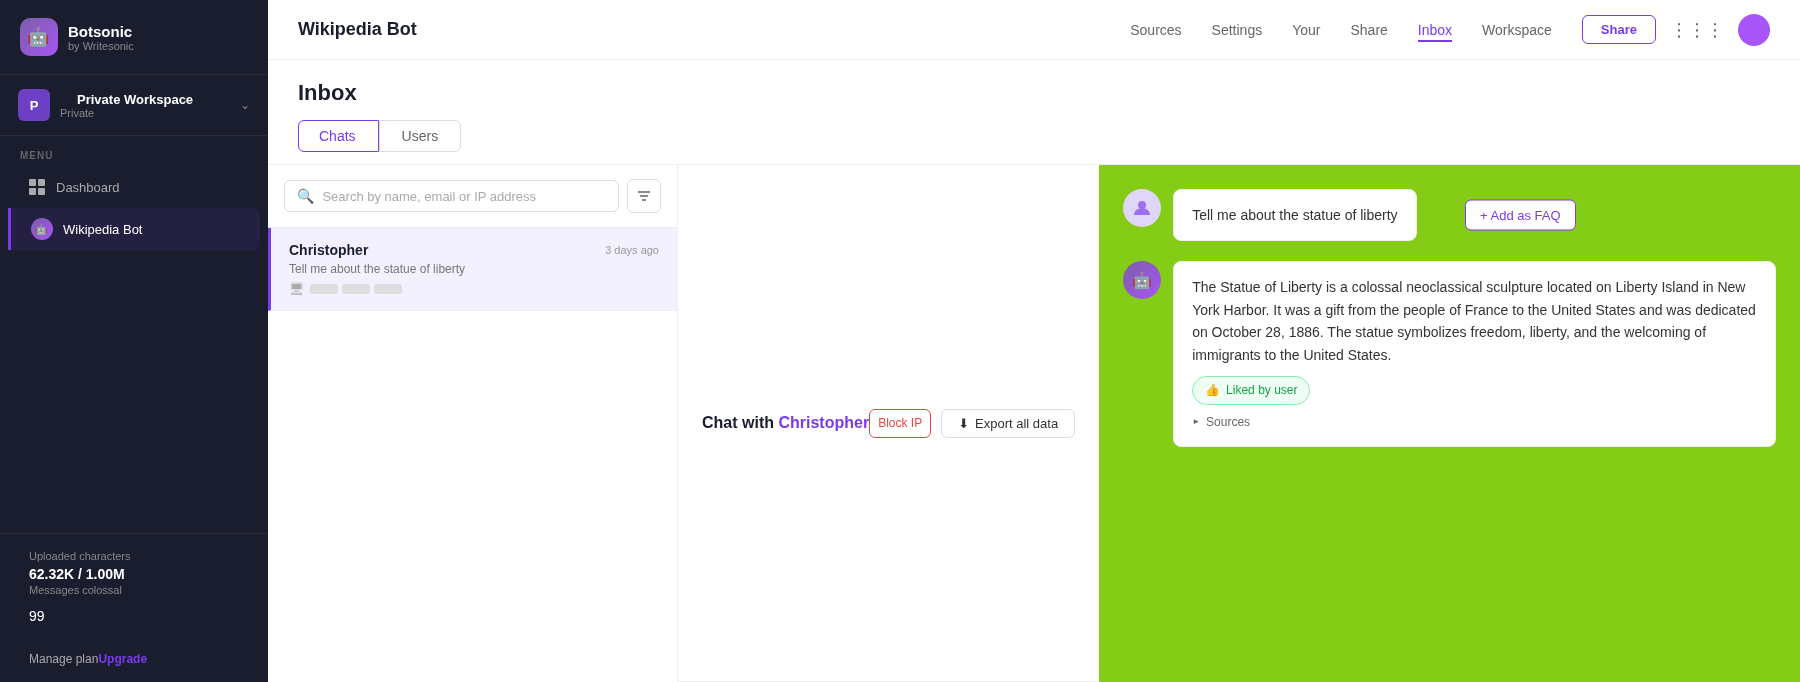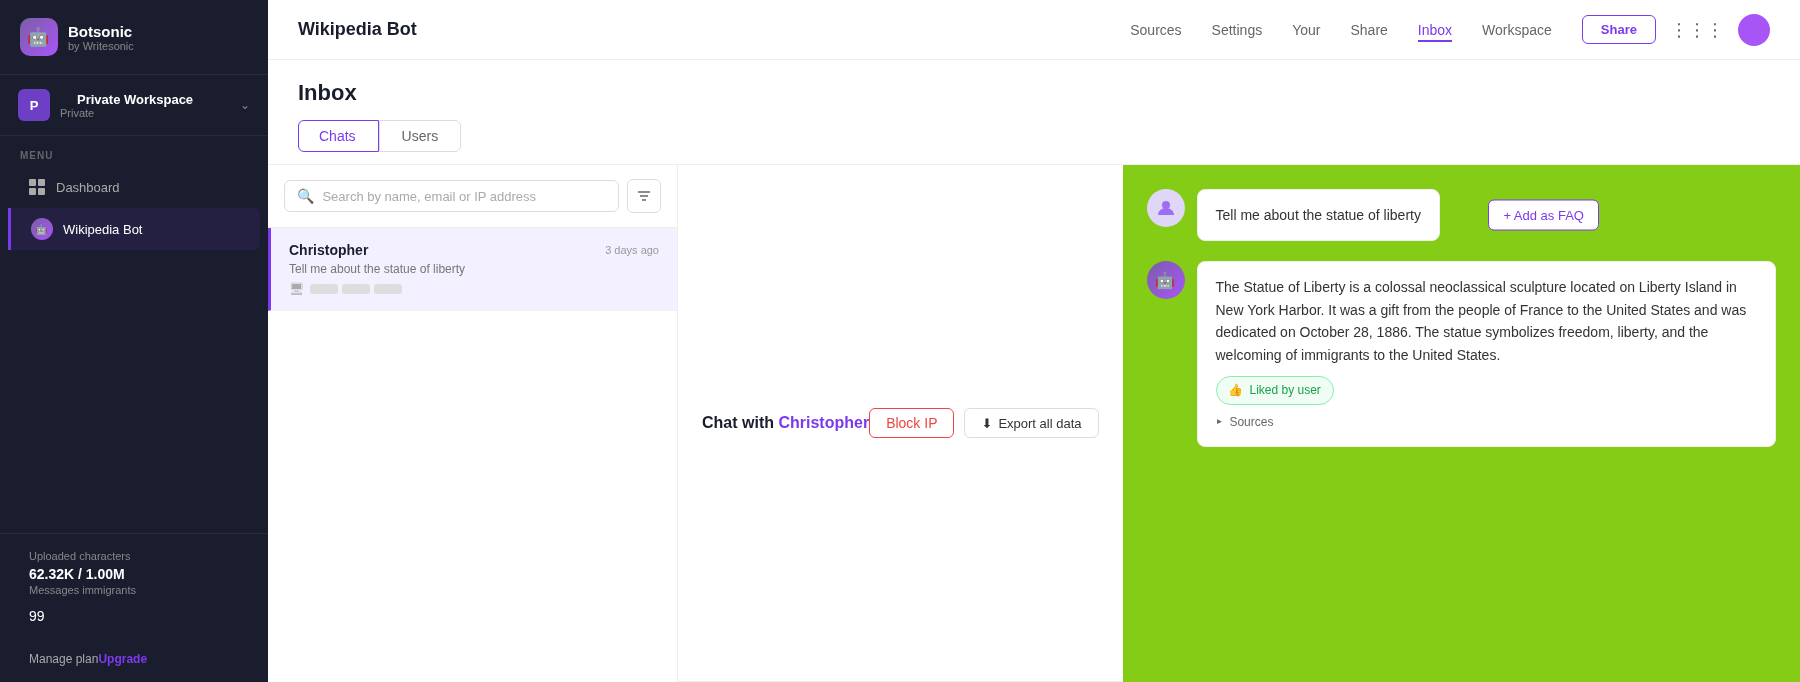--- a/index.html
+++ b/index.html
@@ -366,26 +366,26 @@
     }
 
     .chat-with-name { color: #7c3aed; }
 
     .chat-panel-actions {
       display: flex;
       gap: 10px;
     }
 
     .block-ip-btn {
-      padding: 6px 16px;
+      padding: 6px 8px;
       border: 1.5px solid #ef4444;
       color: #ef4444;
       background: #fff;
       border-radius: 6px;
-      font-size: 14px;
+      font-size: 12px;
       font-weight: 500;
       cursor: pointer;
     }
 
     .export-btn {
       padding: 6px 16px;
       border: 1.5px solid #ddd;
       color: #333;
       background: #fff;
       border-radius: 6px;
@@ -523,21 +523,21 @@
 
 
   <div class="nav-item-bot">
     <div class="bot-avatar-sm">🤖</div>
     <span>Wikipedia Bot</span>
   </div>
 
   <div class="sidebar-footer">
     <div class="usage-title">Uploaded characters</div>
     <div class="usage-value">62.32K / 1.00M</div>
-    <div class="usage-sub">Messages immigrants</div>
+    <div class="usage-sub">Messages colossal</div>
     <div class="usage-count">99</div>
     <div class="footer-links">
       <span class="footer-link manage">Manage plan</span>
       <span class="footer-link upgrade">Upgrade</span>
     </div>
   </div>
 </div>
 
 <div class="main">
 

